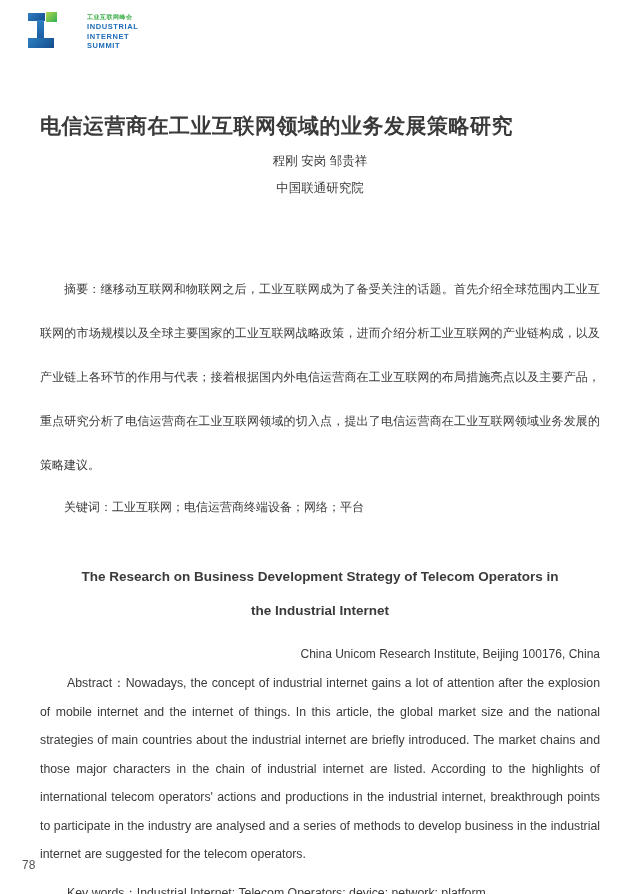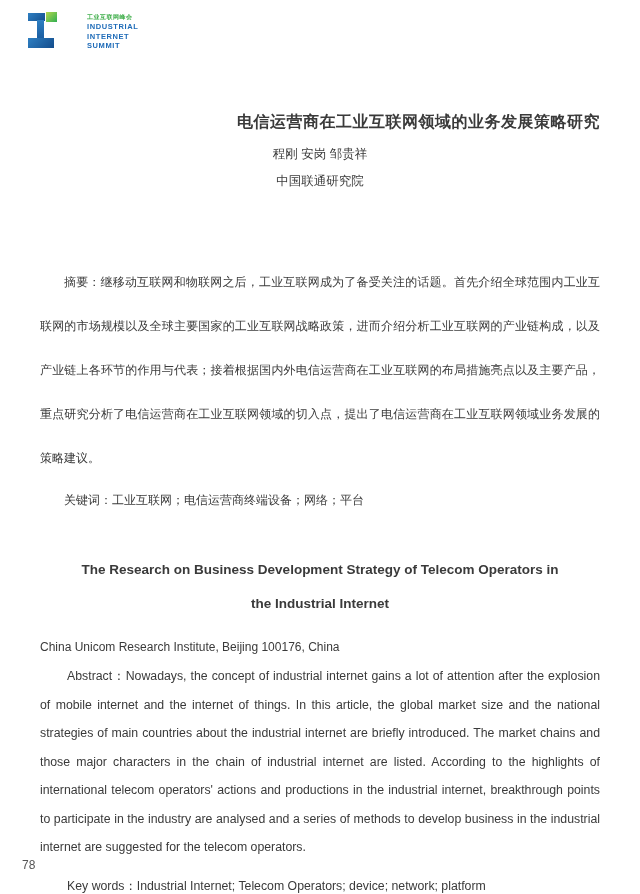--- a/index.html
+++ b/index.html
@@ -19,31 +19,31 @@
   .logo-mark .bar-top   { position: absolute; left: 0; top: 1px; width: 58%; height: 22%; background: linear-gradient(135deg, #2e7fc2, #15508f); }
   .logo-mark .sq-green  { position: absolute; left: 63%; top: 0; width: 37%; height: 27%; background: linear-gradient(135deg, #b5d84e, #2fae52); }
   .logo-mark .bar-stem  { position: absolute; left: 30%; top: 23%; width: 24%; height: 52%; background: linear-gradient(180deg, #2e7fc2, #1a5ca0); }
   .logo-mark .bar-base  { position: absolute; left: 0; top: 73%; width: 88%; height: 27%; background: linear-gradient(135deg, #2e7fc2, #134c8c); }
   .logo-text { margin-left: 7px; padding-top: 1px; }
   .logo-text .cn { font-size: 6px; letter-spacing: 0.5px; font-weight: bold; }
   .logo-text .en { font-size: 7.5px; font-weight: bold; letter-spacing: 0.6px; line-height: 9.5px; }
 
   
   .content { position: absolute; left: 40px; right: 40px; top: 0; }
-  .cn-title { margin-top: 112px; text-align: right; font-size: 16px; font-weight: bold; letter-spacing: 0.5px; }
+  .cn-title { margin-top: 112px; text-align: left; font-size: 21px; font-weight: bold; letter-spacing: 0.5px; }
   .cn-authors { margin-top: 13px; text-align: center; font-size: 12.5px; }
   .cn-affil { margin-top: 10px; text-align: center; font-size: 12.5px; }
 
   .cn-abstract { margin-top: 70px; font-size: 12px; line-height: 44px; text-align: justify; text-indent: 2em; }
   .cn-keywords { margin-top: 9px; font-size: 12px; line-height: 22px; text-indent: 2em; }
 
   
   .en-title { margin-top: 42px; text-align: center; font-size: 13.5px; font-weight: bold; line-height: 34px; padding: 0 30px; }
   .en-authors { margin-top: 18px; text-align: center; font-size: 12.5px; font-weight: bold; }
-  .en-affil { margin-top: 19px; text-align: left; font-size: 12px; }
+  .en-affil { margin-top: 19px; text-align: right; font-size: 12px; }
 
   .en-abstract { margin-top: 8px; font-size: 12.3px; line-height: 28.5px; text-align: justify; text-indent: 2.2em; }
   .en-keywords { margin-top: 13px; font-size: 12.3px; line-height: 22px; text-indent: 2.2em; }
 
   
   .page-number { position: absolute; left: 22px; top: 858px; font-size: 12px; color: #555; }
 </style>
 </head>
 <body>
 

